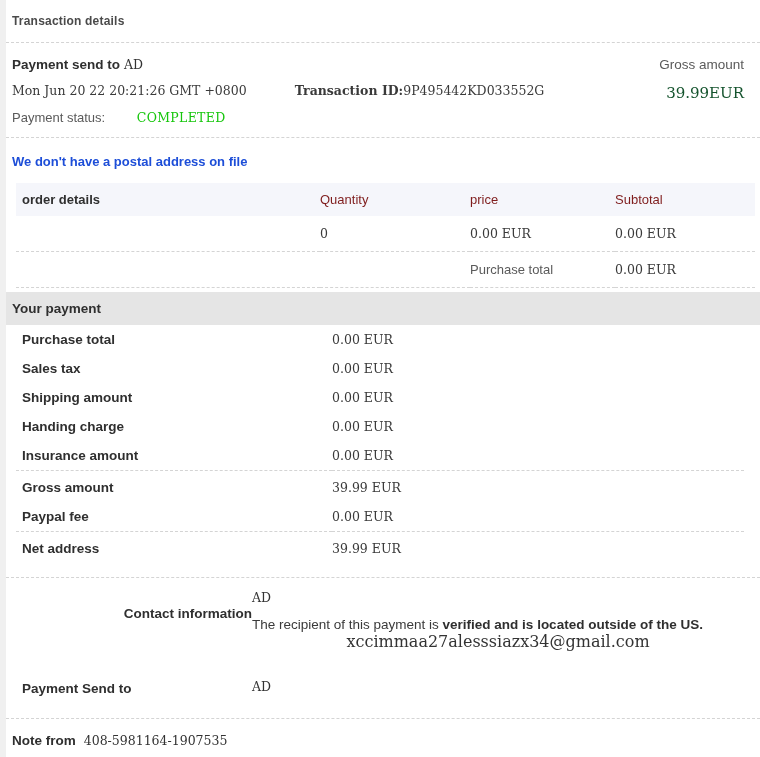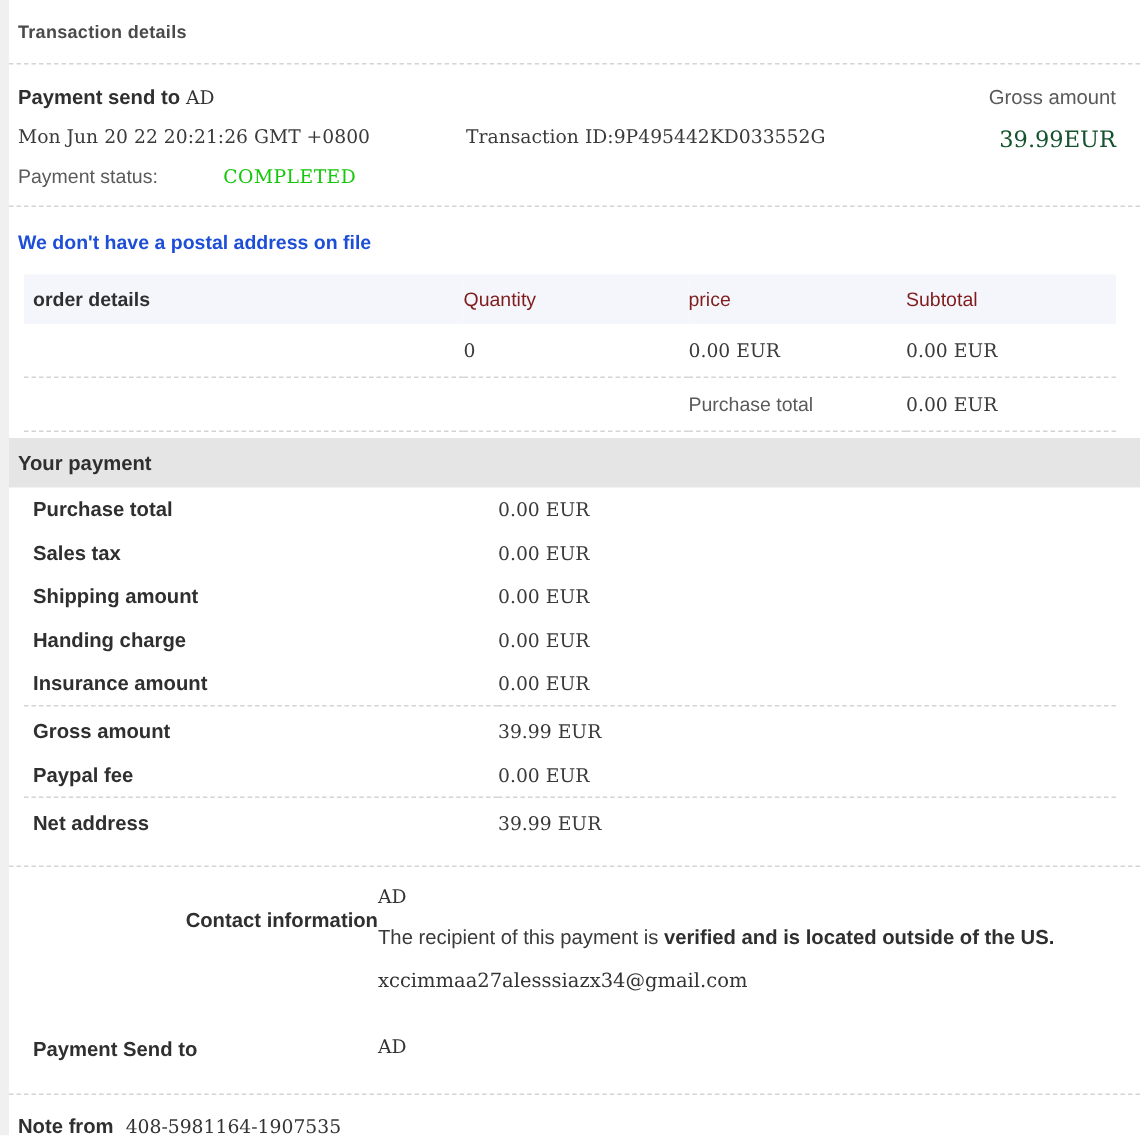--- a/index.html
+++ b/index.html
@@ -59,31 +59,32 @@
     color: #333;
   }
   .meta-row {
     font-family: "DejaVu Serif", serif;
     font-size: 12.5px;
     color: #3a3a3a;
     margin-bottom: 12px;
     white-space: nowrap;
   }
   .meta-row .txid {
-    margin-left: 60px;
+    margin-left: 44px;
+    font-weight: bold;
   }
   .status-row {
     font-size: 13px;
     color: #5a5a5a;
   }
   .status-row .status-value {
     font-family: "DejaVu Serif", serif;
     color: #16c60c;
     font-size: 12.5px;
-    margin-left: 40px;
+    margin-left: 28px;
     letter-spacing: 0.3px;
   }
   .gross-block {
     position: absolute;
     right: 16px;
     top: 14px;
     text-align: right;
   }
   .gross-label {
     font-size: 13.5px;
@@ -196,27 +197,28 @@
   .contact-lines { padding-top: 4px; }
   .cl-name {
     font-family: "DejaVu Serif", serif;
     font-size: 12.5px;
     color: #333;
     margin-bottom: 12px;
   }
   .cl-verify {
     font-size: 13.5px;
     color: #3a3a3a;
-    margin-bottom: 15px;
+    margin-bottom: 0;
   }
   .cl-verify b { color: #2f2f2f; }
   .cl-email {
     font-family: "DejaVu Serif", serif;
-    font-size: 13px;
-    color: #333;
+    font-size: 16px;
+    color: #333;
+    text-align: center;
   }
   .send-to-row td.v {
     font-family: "DejaVu Serif", serif;
     font-size: 12.5px;
     color: #333;
     padding-top: 10px;
   }
 
   
   .note-row {
@@ -262,21 +264,21 @@
     <div class="gross-block">
       <div class="gross-label">Gross amount</div>
       <div class="gross-value">39.99EUR</div>
     </div>
   </div>
 
   <hr class="hr-dashed">
 
   <div class="postal">We don't have a postal address on file</div>
 
-  <div class="inner" style="padding:0 16px 0 10px;">
+  <div class="inner" style="padding:0 5px 0 10px;">
     <table class="order-table">
       <thead>
         <tr>
           <th class="c-name">order details</th>
           <th class="col-qty">Quantity</th>
           <th class="col-price">price</th>
           <th class="col-sub">Subtotal</th>
         </tr>
       </thead>
       <tbody>

